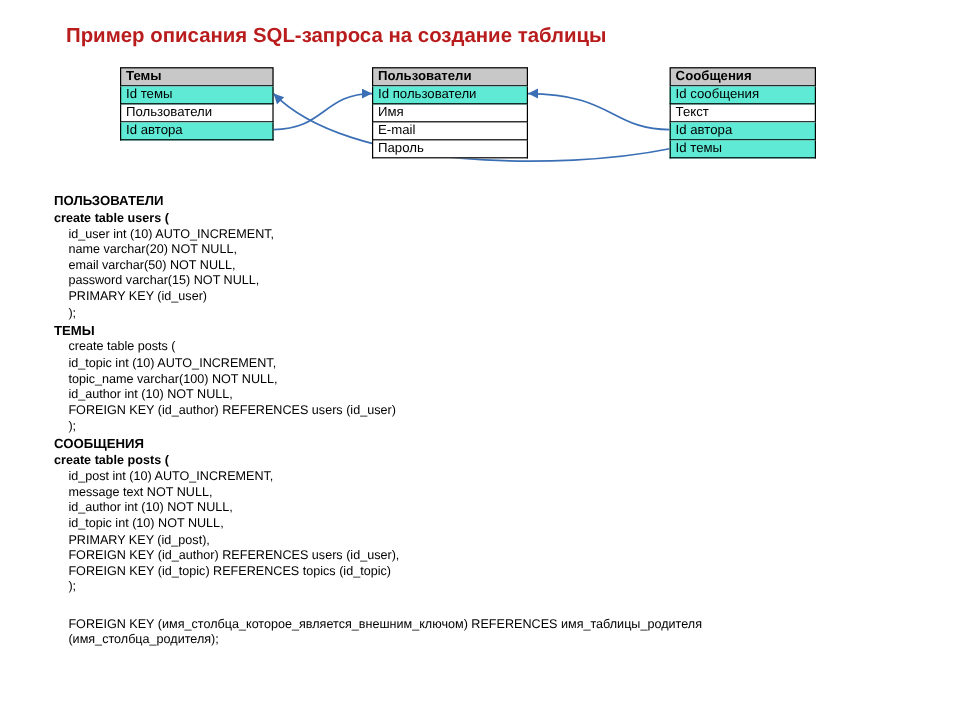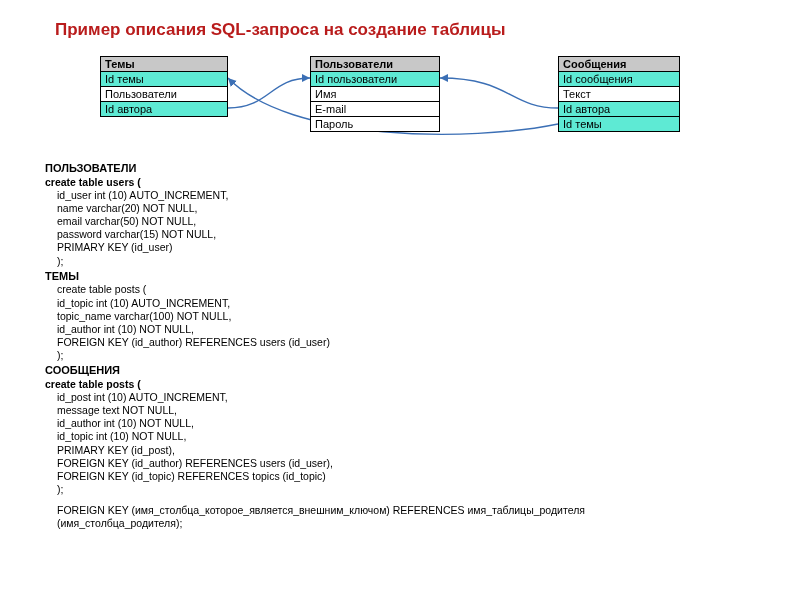--- a/index.html
+++ b/index.html
@@ -58,21 +58,21 @@
     line-height: 1.25;
     font-size: 10.5px;
   }
   .sql-heading {
     font-weight: bold;
     font-size: 11px;
     margin-top: 2px;
   }
   .sql-line { padding-left: 12px; }
   .sql-line.l0 { padding-left: 0; font-weight: bold; }
-  .footer-line { margin-top: 8px; padding-left: 12px; max-width: 640px; }
+  .footer-line { margin-top: 18px; padding-left: 12px; max-width: 640px; }
 </style>
 </head>
 <body>
 
 <div class="page-title">Пример описания SQL-запроса на создание таблицы</div>
 
 <div class="diagram">
   <svg class="lines" viewBox="0 0 720 100" preserveAspectRatio="none">
     <defs>
       <marker id="arr" markerWidth="8" markerHeight="8" refX="6" refY="3" orient="auto">

